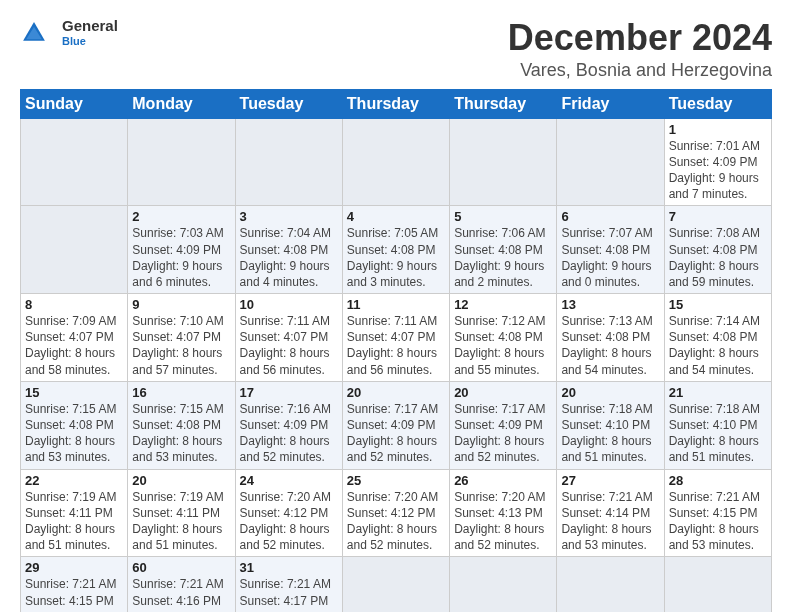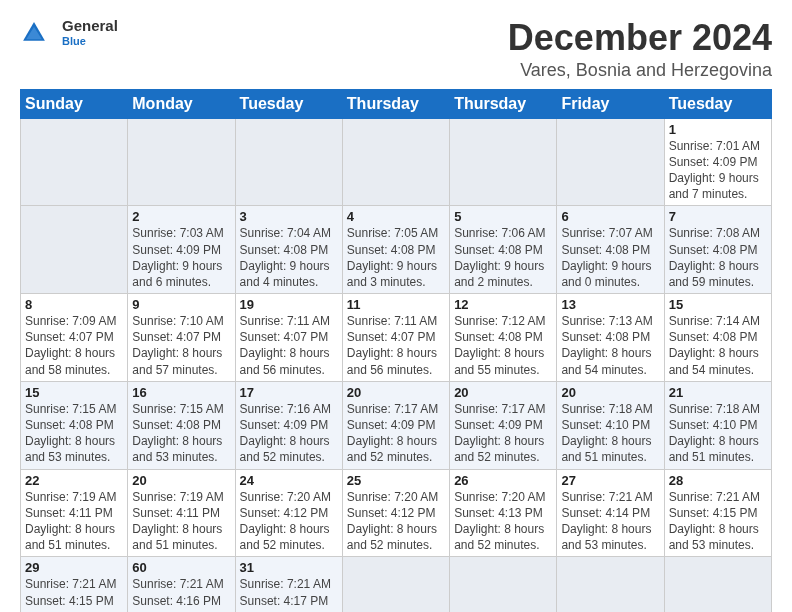--- a/index.html
+++ b/index.html
@@ -156,21 +156,21 @@
           <td><span class="day-num">2</span><span class="day-info">Sunrise: 7:03 AM<br>Sunset: 4:09 PM<br>Daylight: 9 hours and 6 minutes.</span></td>
           <td><span class="day-num">3</span><span class="day-info">Sunrise: 7:04 AM<br>Sunset: 4:08 PM<br>Daylight: 9 hours and 4 minutes.</span></td>
           <td><span class="day-num">4</span><span class="day-info">Sunrise: 7:05 AM<br>Sunset: 4:08 PM<br>Daylight: 9 hours and 3 minutes.</span></td>
           <td><span class="day-num">5</span><span class="day-info">Sunrise: 7:06 AM<br>Sunset: 4:08 PM<br>Daylight: 9 hours and 2 minutes.</span></td>
           <td><span class="day-num">6</span><span class="day-info">Sunrise: 7:07 AM<br>Sunset: 4:08 PM<br>Daylight: 9 hours and 0 minutes.</span></td>
           <td><span class="day-num">7</span><span class="day-info">Sunrise: 7:08 AM<br>Sunset: 4:08 PM<br>Daylight: 8 hours and 59 minutes.</span></td>
         </tr>
         <tr>
           <td><span class="day-num">8</span><span class="day-info">Sunrise: 7:09 AM<br>Sunset: 4:07 PM<br>Daylight: 8 hours and 58 minutes.</span></td>
           <td><span class="day-num">9</span><span class="day-info">Sunrise: 7:10 AM<br>Sunset: 4:07 PM<br>Daylight: 8 hours and 57 minutes.</span></td>
-          <td><span class="day-num">19</span><span class="day-info">Sunrise: 7:11 AM<br>Sunset: 4:07 PM<br>Daylight: 8 hours and 56 minutes.</span></td>
+          <td><span class="day-num">10</span><span class="day-info">Sunrise: 7:11 AM<br>Sunset: 4:07 PM<br>Daylight: 8 hours and 56 minutes.</span></td>
           <td><span class="day-num">11</span><span class="day-info">Sunrise: 7:11 AM<br>Sunset: 4:07 PM<br>Daylight: 8 hours and 56 minutes.</span></td>
           <td><span class="day-num">12</span><span class="day-info">Sunrise: 7:12 AM<br>Sunset: 4:08 PM<br>Daylight: 8 hours and 55 minutes.</span></td>
           <td><span class="day-num">13</span><span class="day-info">Sunrise: 7:13 AM<br>Sunset: 4:08 PM<br>Daylight: 8 hours and 54 minutes.</span></td>
           <td><span class="day-num">15</span><span class="day-info">Sunrise: 7:14 AM<br>Sunset: 4:08 PM<br>Daylight: 8 hours and 54 minutes.</span></td>
         </tr>
         <tr>
           <td><span class="day-num">15</span><span class="day-info">Sunrise: 7:15 AM<br>Sunset: 4:08 PM<br>Daylight: 8 hours and 53 minutes.</span></td>
           <td><span class="day-num">16</span><span class="day-info">Sunrise: 7:15 AM<br>Sunset: 4:08 PM<br>Daylight: 8 hours and 53 minutes.</span></td>
           <td><span class="day-num">17</span><span class="day-info">Sunrise: 7:16 AM<br>Sunset: 4:09 PM<br>Daylight: 8 hours and 52 minutes.</span></td>
           <td><span class="day-num">20</span><span class="day-info">Sunrise: 7:17 AM<br>Sunset: 4:09 PM<br>Daylight: 8 hours and 52 minutes.</span></td>

